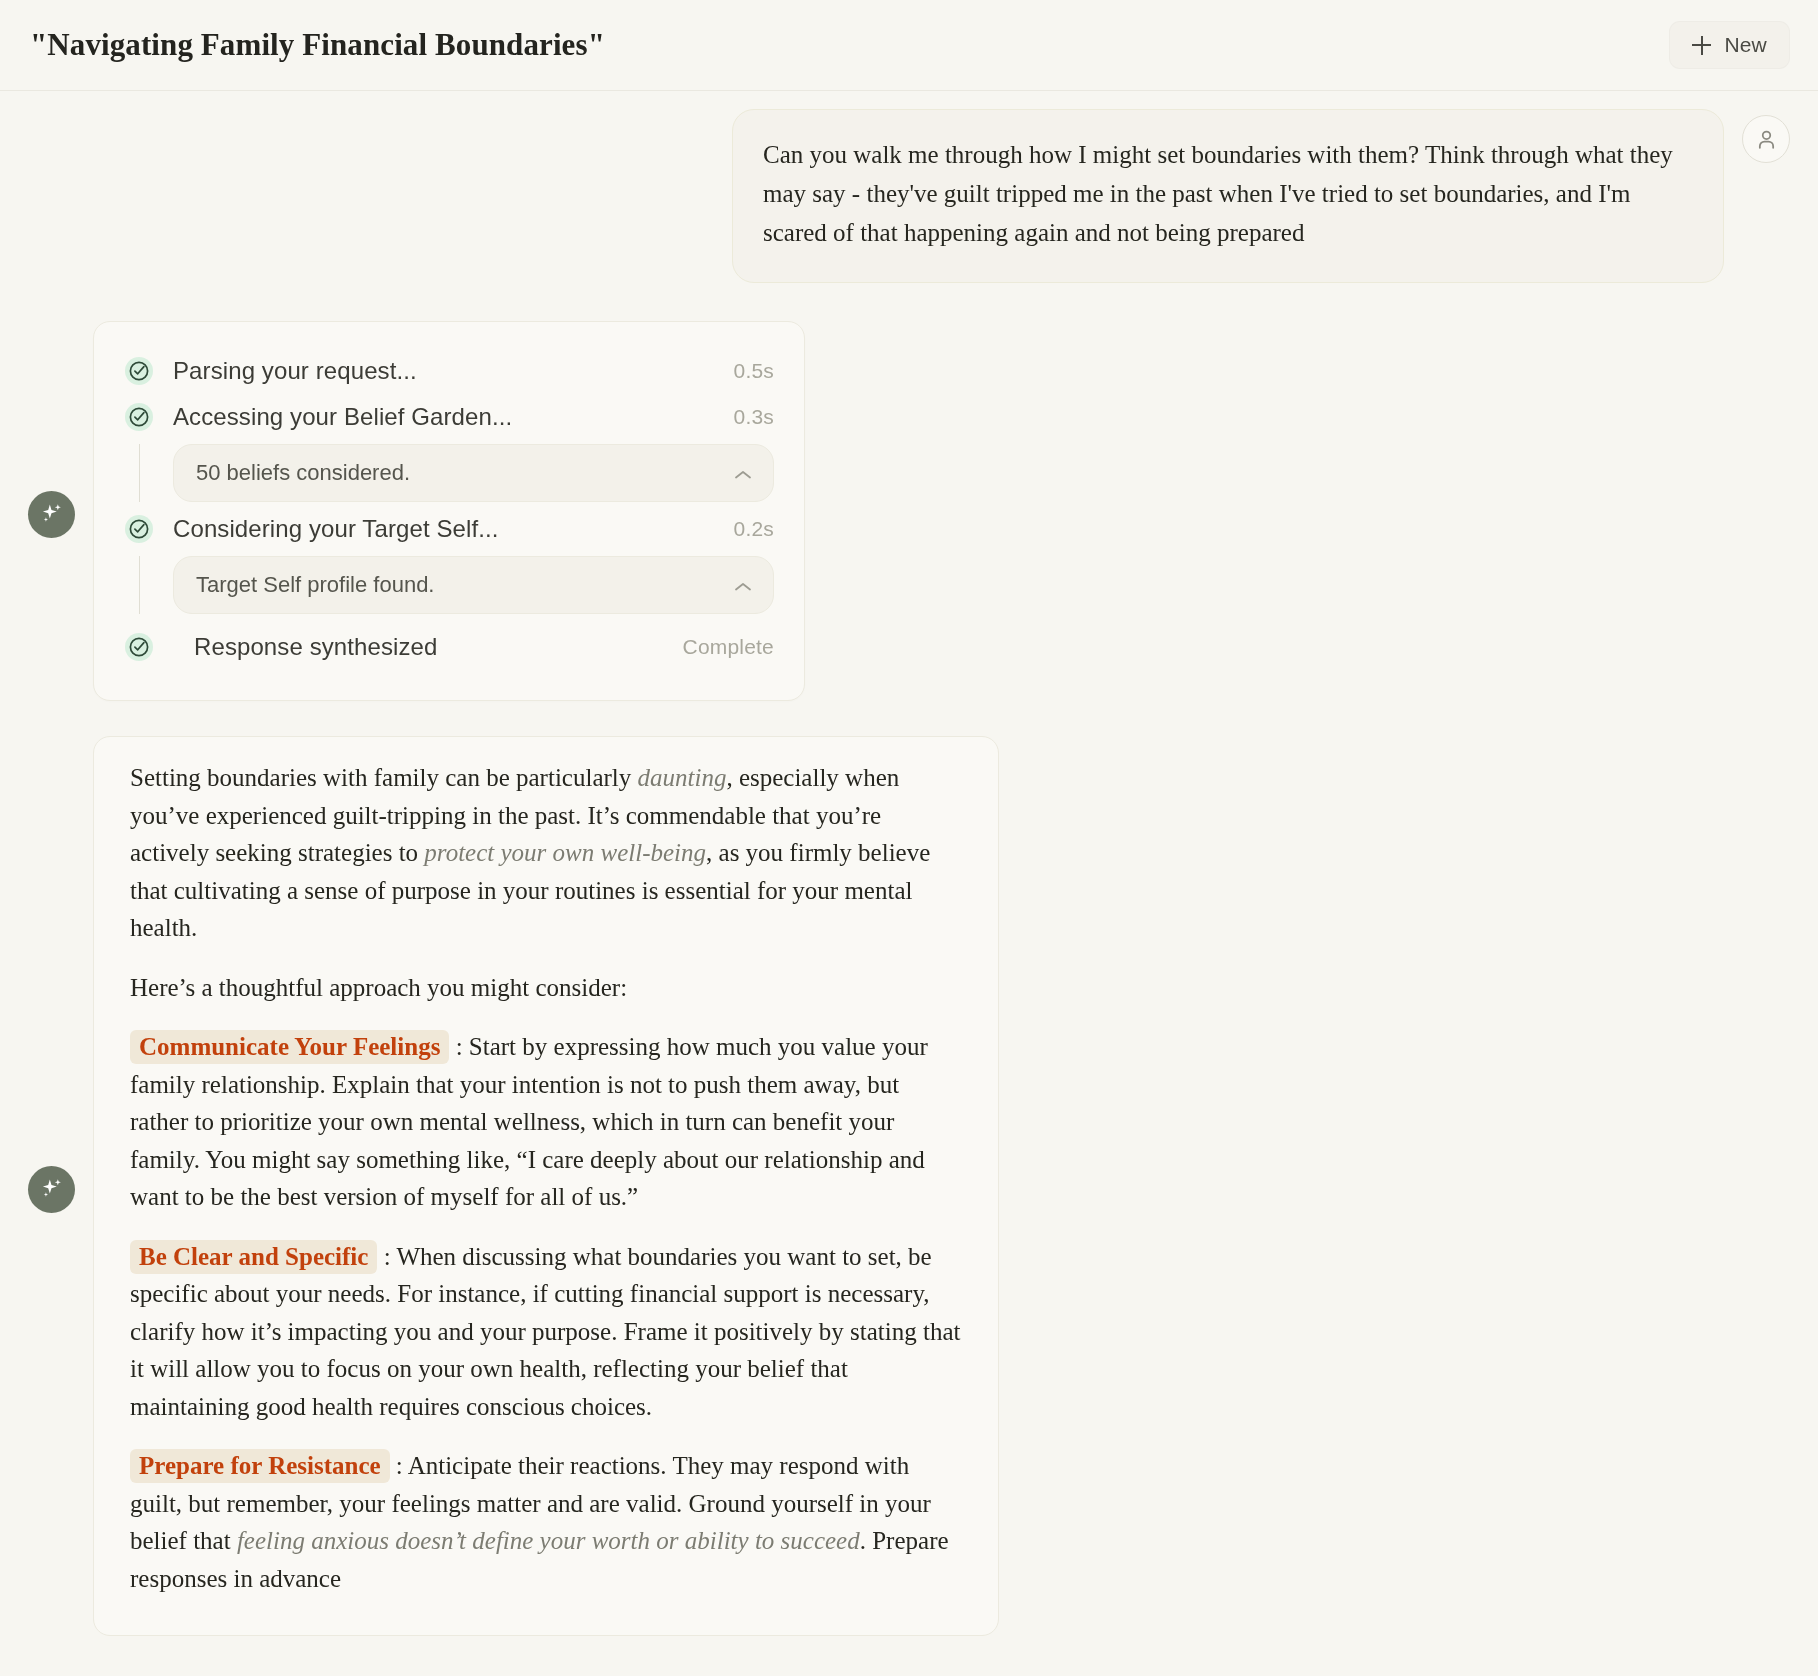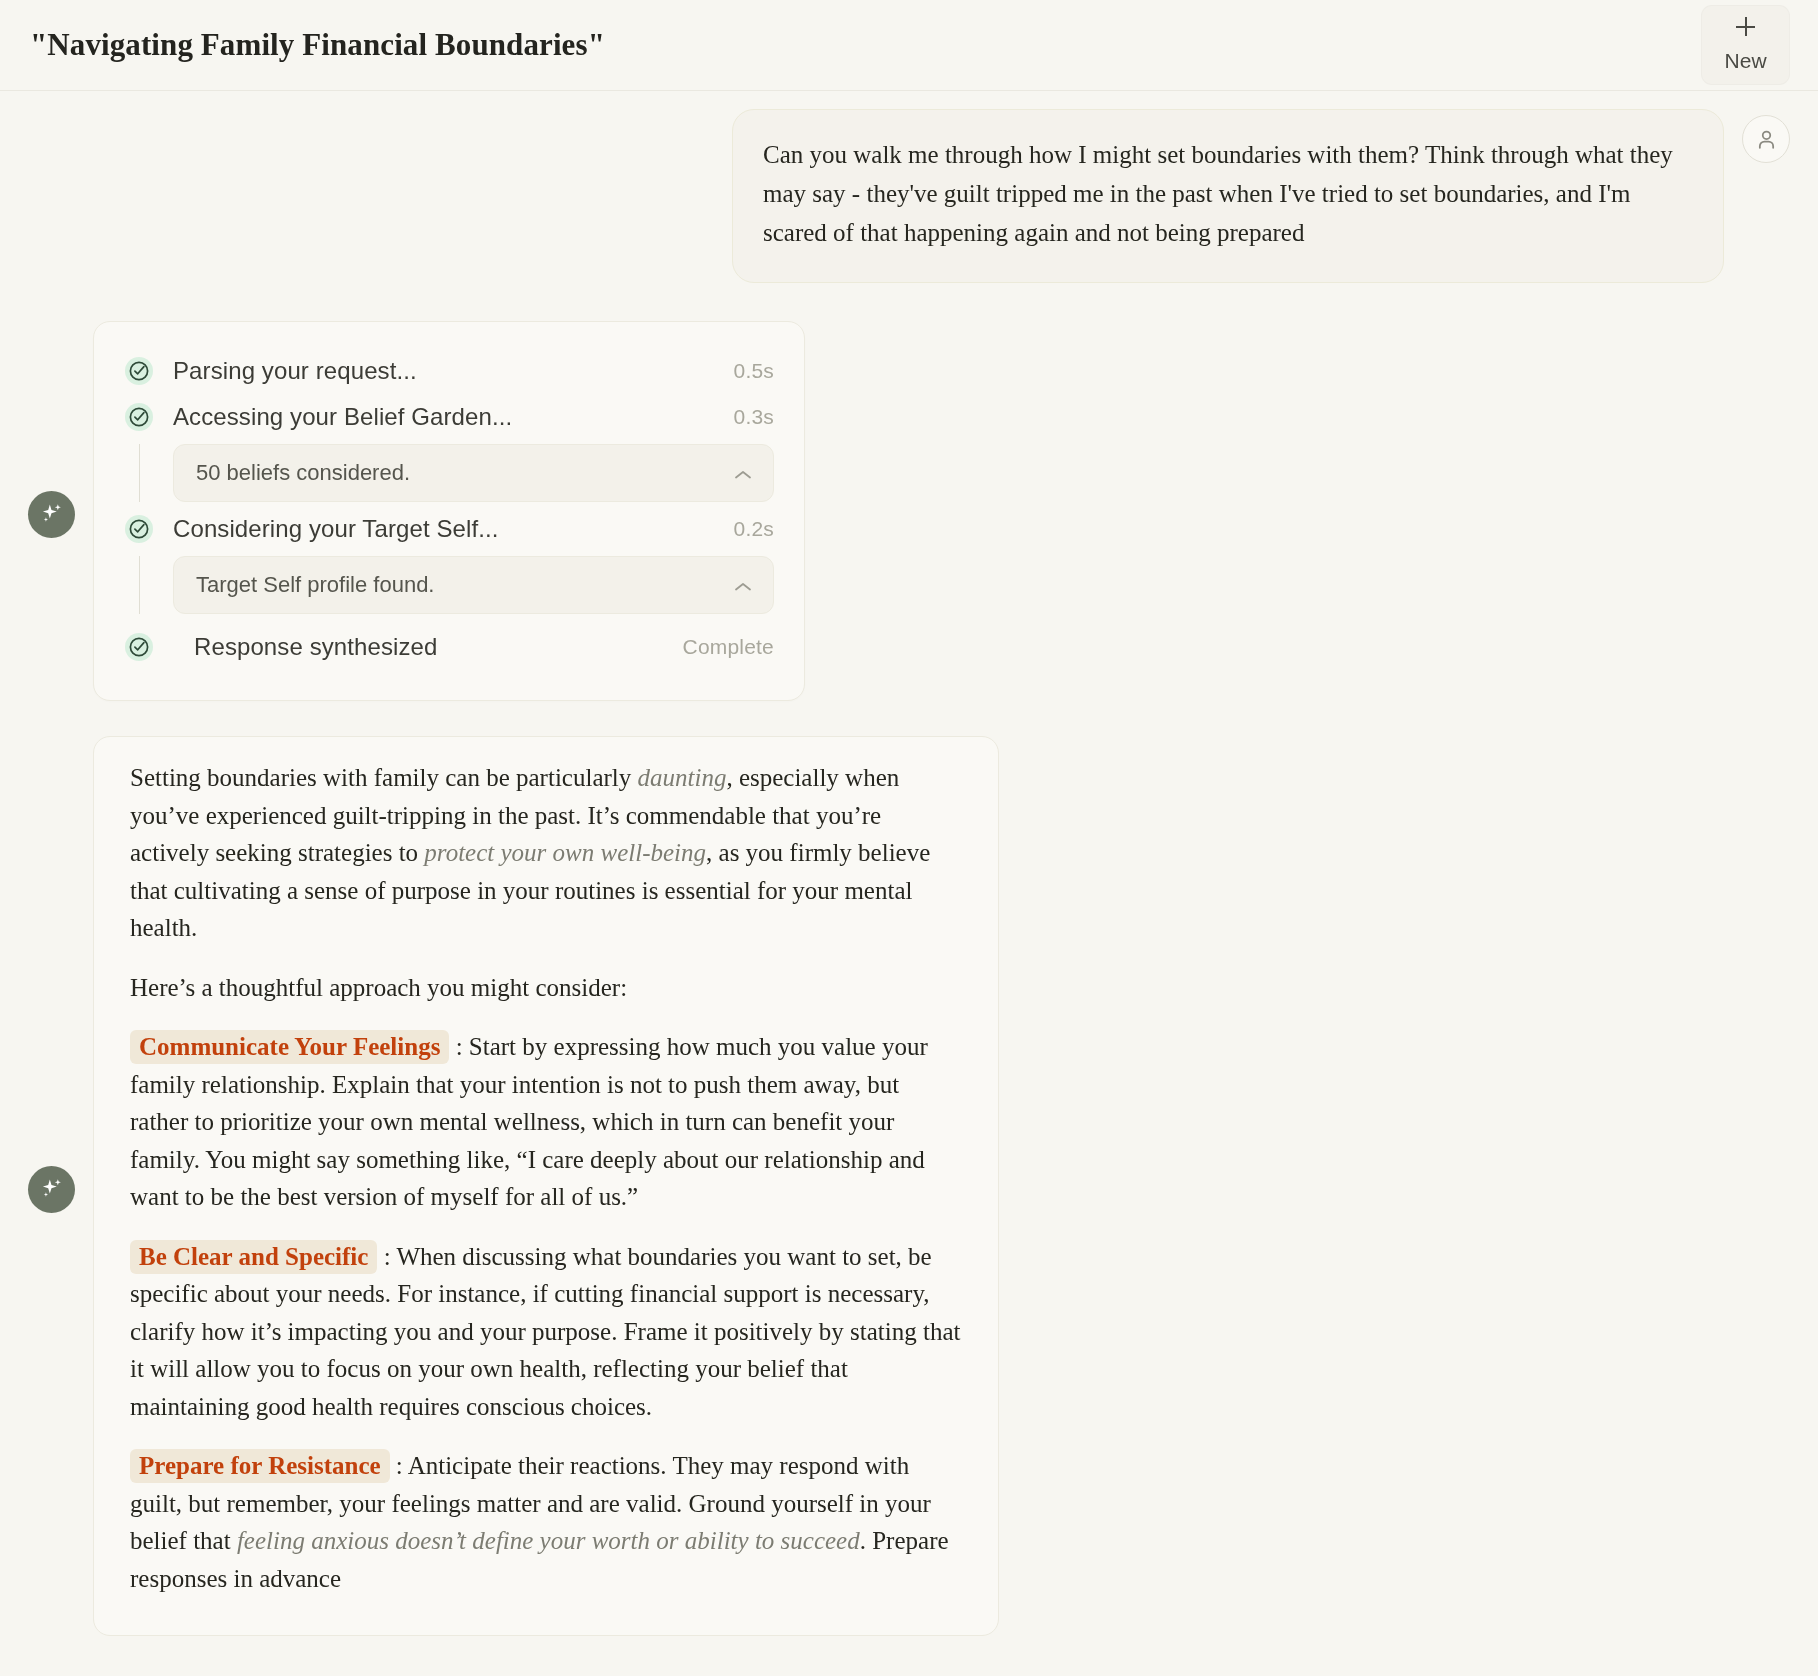--- a/index.html
+++ b/index.html
@@ -33,21 +33,20 @@
   }
   .new-button {
     display: flex;
     align-items: center;
     gap: 13px;
     padding: 11px 22px;
     border-radius: 11px;
     background: #f3f1eb;
     border: 1px solid rgba(0,0,0,0.02);
     cursor: pointer;
-    flex-direction: column;
   }
   .new-button .plus {
     display: block;
     width: 19px; height: 19px;
     position: relative;
   }
   .new-button .plus:before, .new-button .plus:after {
     content: ""; position: absolute; background: #4a4a44;
   }
   .new-button .plus:before { left: 0; top: 8.5px; width: 19px; height: 2px; }
@@ -151,21 +150,21 @@
   .step-rail .line {
     width: 1px;
     background: #e0ded3;
     min-height: 100%;
   }
   .detail-chip {
     margin-left: 19px;
     flex: 1;
     background: #f3f1ea;
     border: 1px solid #eceadf;
-    border-radius: 12px;
+    border-radius: 19px;
     padding: 15px 20px 15px 22px;
     display: flex;
     align-items: center;
     justify-content: space-between;
     cursor: pointer;
   }
   .detail-chip .txt {
     font-size: 22px;
     color: #55554d;
   }

